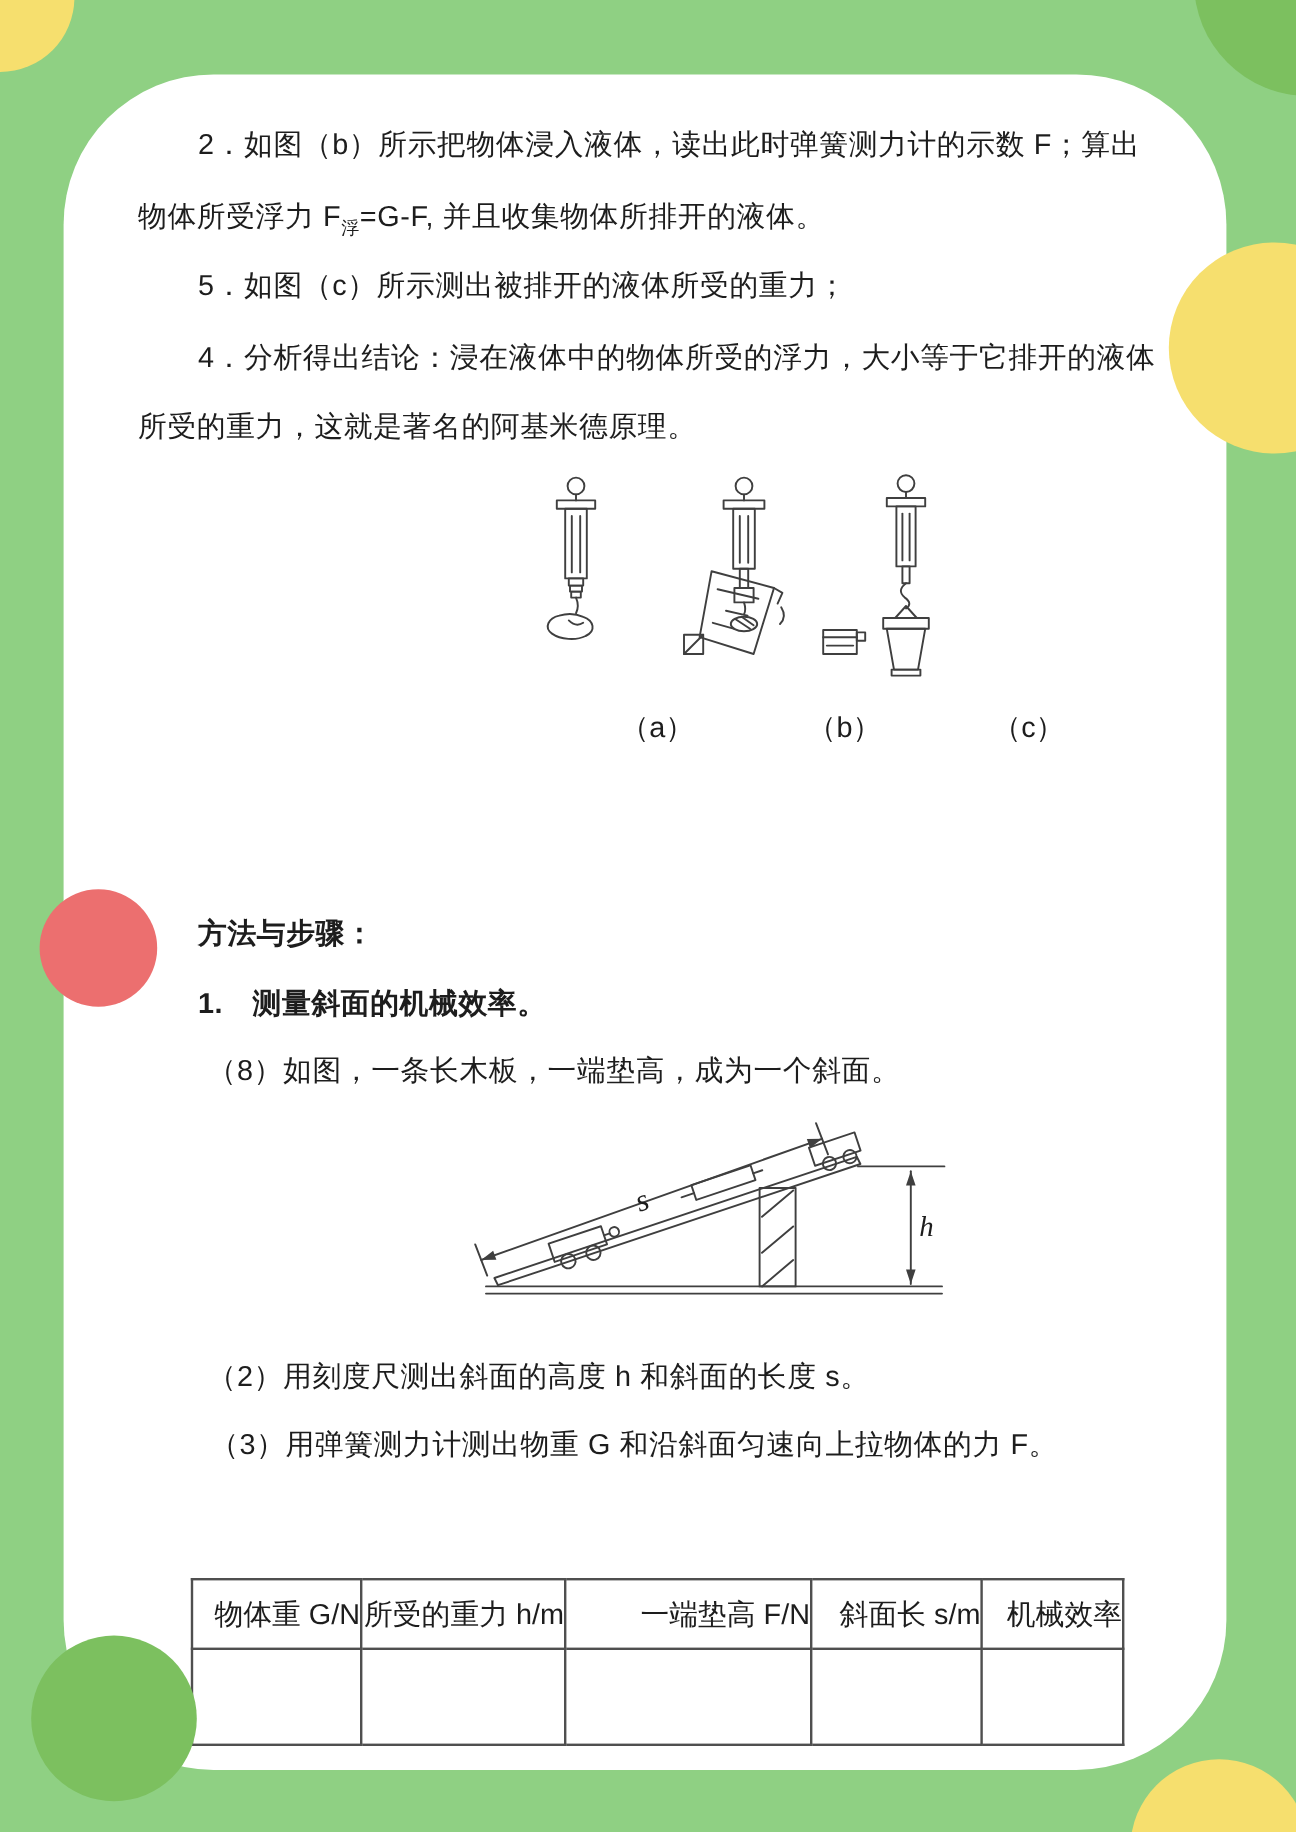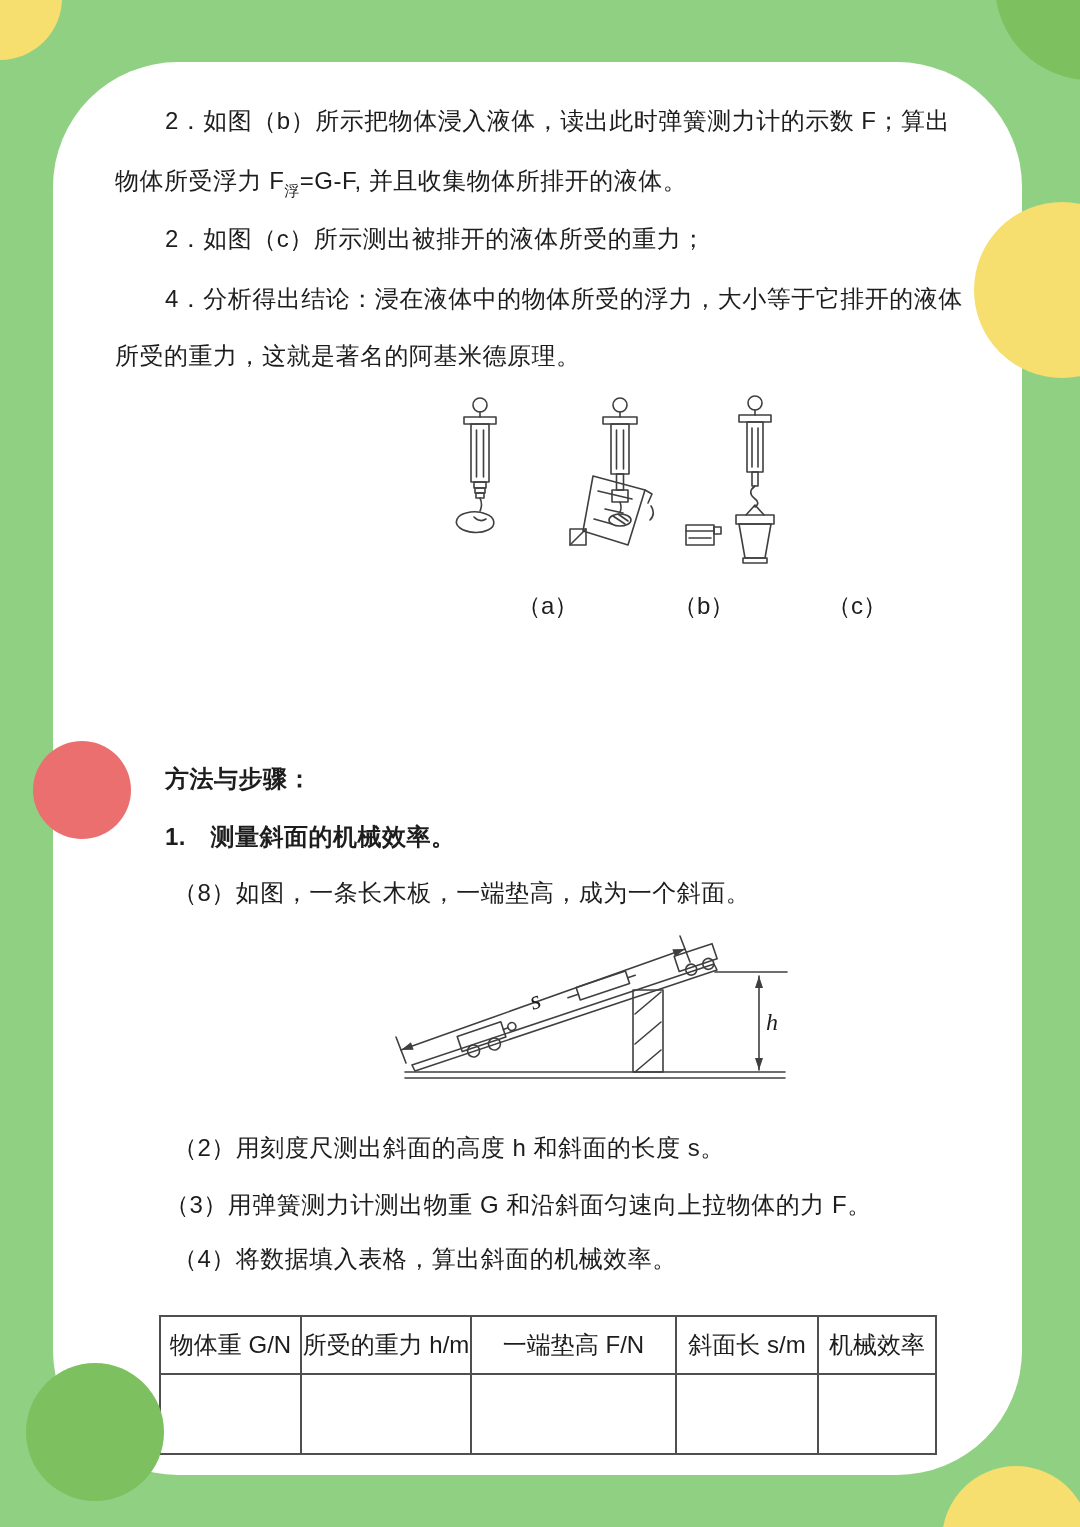--- a/index.html
+++ b/index.html
@@ -28,41 +28,41 @@
   .teal{color:var(--teal);font-weight:bold;}
   .bold{font-weight:bold;text-align:center;}
   .figlabel{position:absolute;font-size:24px;color:var(--ink);white-space:nowrap;}
   svg{position:absolute;overflow:visible;}
   .art{stroke:var(--art);stroke-width:1.6;fill:none;stroke-linecap:round;stroke-linejoin:round;}
   .artfill{fill:var(--art);stroke:none;}
   .dimtxt{font-family:"Liberation Serif","DejaVu Serif",serif;font-style:italic;fill:var(--ink);stroke:none;}
   table.dtab{position:absolute;left:106px;top:1253px;width:776px;border-collapse:collapse;
         table-layout:fixed;}
   table.dtab th,table.dtab td{border:2px solid #4f4f4f;font-weight:normal;font-size:24px;
-        color:var(--ink);text-align:center;vertical-align:middle;}
+        color:var(--ink);text-align:right;vertical-align:middle;}
   table.dtab th{height:58px;}
   table.dtab td{height:80px;}
 </style>
 </head>
 <body>
 
 <div class="stage">
 
   <div class="circle c-yellow tl"></div>
   <div class="circle c-dgreen tr"></div>
   <div class="circle c-yellow ry"></div>
   <div class="circle c-red rl"></div>
   <div class="circle c-dgreen bl"></div>
   <div class="circle c-yellow br"></div>
 
   <div class="card">
 
     <div class="line" style="left:112px;top:42px">2．如图（b）所示把物体浸入液体，读出此时弹簧测力计的示数 F；算出</div>
     <div class="line" style="left:62px;top:102px"><span>物体所受浮力 F</span><span class="sub">浮</span><span>=G-F, 并且收集物体所排开的液体。</span></div>
-    <div class="line" style="left:112px;top:160px">2．如图（c）所示测出被排开的液体所受的重力；</div>
+    <div class="line" style="left:112px;top:160px">5．如图（c）所示测出被排开的液体所受的重力；</div>
     <div class="line" style="left:112px;top:220px">4．分析得出结论：浸在液体中的物体所受的浮力，大小等于它排开的液体</div>
     <div class="line" style="left:62px;top:277px">所受的重力，这就是著名的阿基米德原理。</div>
 
     <svg width="440" height="185" viewBox="0 0 440 185" style="left:377px;top:331px">
 
       <g transform="translate(50,0)">
         <circle class="art" cx="0" cy="12" r="7"></circle>
         <line class="art" x1="0" y1="19" x2="0" y2="24"></line>
         <rect class="art" x="-16" y="24" width="32" height="7"></rect>
         <rect class="art" x="-9" y="31" width="18" height="58"></rect>
@@ -161,22 +161,21 @@
       <text class="dimtxt" font-size="26" transform="translate(148,88) rotate(-19.6)">s</text>
 
       <line class="art" x1="330" y1="50" x2="402" y2="50"></line>
       <line class="art" x1="374" y1="54" x2="374" y2="148"></line>
       <path class="artfill" d="M0,0 L12,4 L12,-4 Z" transform="translate(374,54) rotate(90)"></path>
       <path class="artfill" d="M0,0 L12,4 L12,-4 Z" transform="translate(374,148) rotate(-90)"></path>
       <text class="dimtxt" font-size="24" x="381" y="108">h</text>
     </svg>
 
     <div class="line" style="left:120px;top:1069px">（2）用刻度尺测出斜面的高度 h 和斜面的长度 s。</div>
-    <div class="line" style="left:112px;top:1126px">（3）用弹簧测力计测出物重 G 和沿斜面匀速向上拉物体的力 F。</div>
-    <div class="line" style="left:120px;top:1180px">（4）将数据填入表格，算出斜面的机械效率。</div>
+    <div class="line" style="left:122px;top:1126px">（3）用弹簧测力计测出物重 G 和沿斜面匀速向上拉物体的力 F。</div>
 
     <table class="dtab">
       <colgroup>
         <col style="width:141px">
           <col style="width:170px">
           <col style="width:205px">
         <col style="width:142px">
           <col style="width:118px">
       </colgroup>
       <thead>

